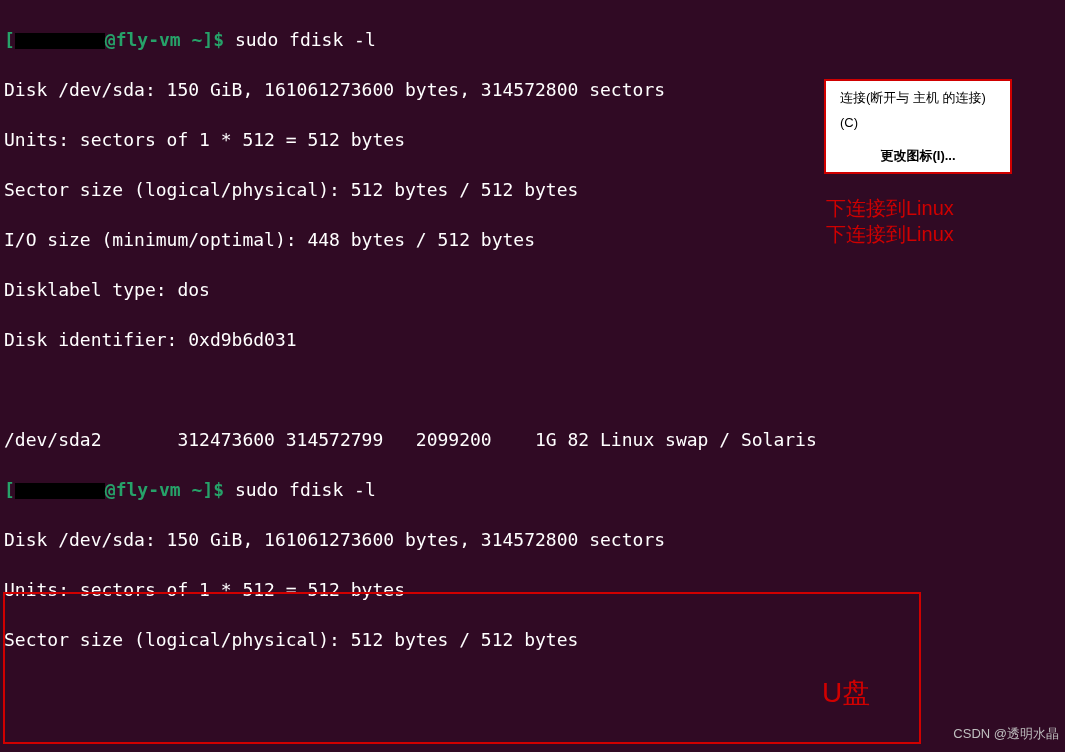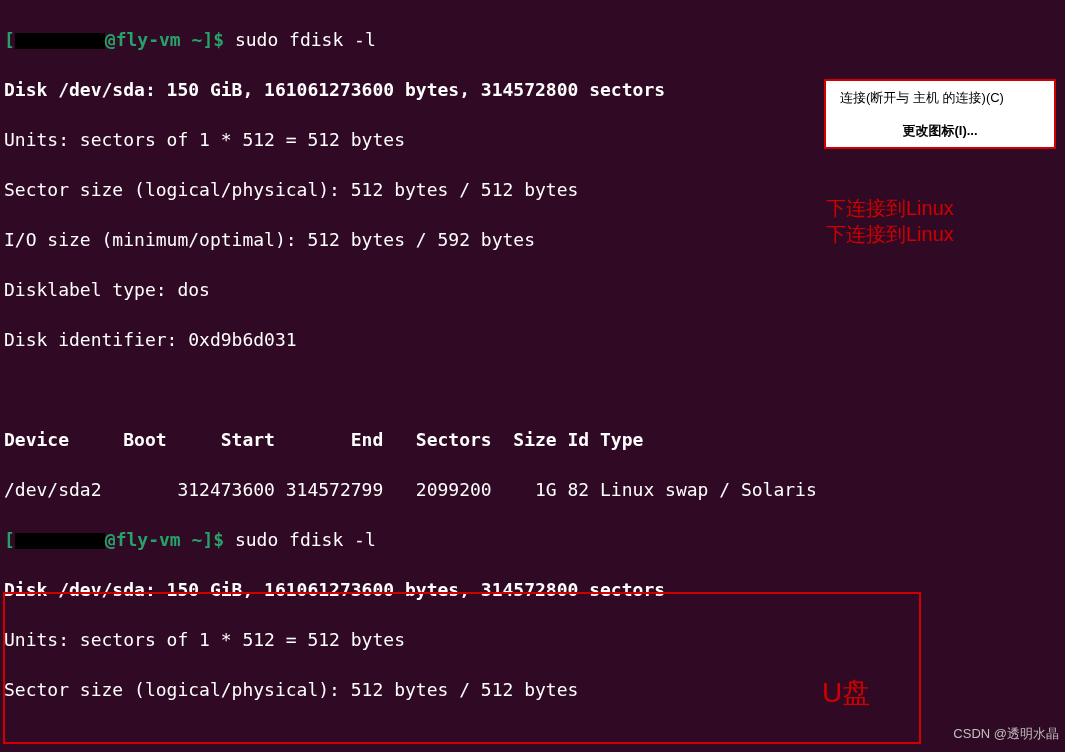--- a/index.html
+++ b/index.html
@@ -12,27 +12,27 @@
       line-height: 25px;
       color: #ffffff;
       position: relative;
       overflow: hidden;
     }
     .terminal {
       padding: 2px 4px;
       white-space: pre;
     }
     .prompt-green { color: #26a269; font-weight: bold; }
-    .bold { font-weight: bold; }
+    .bold { font-weight: normal; }
     .line { display: block; }
     .context-menu {
       position: absolute;
       top: 79px;
       left: 824px;
-      width: 232px;
+      width: 188px;
       background: #ffffff;
       color: #000;
       font-family: "Microsoft YaHei", sans-serif;
       font-size: 13px;
       border: 2px solid #d00000;
       z-index: 10;
     }
     .menu-item {
       padding: 4px 14px;
       cursor: pointer;
@@ -85,25 +85,24 @@
     }
   </style>
 </head>
 <body>
 
 <div class="terminal">
 <span class="line"><span class="prompt-green">[</span><span class="redacted"></span><span class="prompt-green">@fly-vm</span><span class="prompt-green"> ~</span><span class="prompt-green">]$ </span><span>sudo fdisk -l</span></span>
 <span class="line bold">Disk /dev/sda: 150 GiB, 161061273600 bytes, 314572800 sectors</span>
 <span class="line">Units: sectors of 1 * 512 = 512 bytes</span>
 <span class="line">Sector size (logical/physical): 512 bytes / 512 bytes</span>
-<span class="line">I/O size (minimum/optimal): 512 bytes / 592 bytes</span>
+<span class="line">I/O size (minimum/optimal): 448 bytes / 512 bytes</span>
 <span class="line">Disklabel type: dos</span>
 <span class="line">Disk identifier: 0xd9b6d031</span>
 <span class="line"> </span>
-<span class="line bold">Device     Boot     Start       End   Sectors  Size Id Type</span>
 <span class="line">/dev/sda2       312473600 314572799   2099200    1G 82 Linux swap / Solaris</span>
 <span class="line"><span class="prompt-green">[</span><span class="redacted"></span><span class="prompt-green">@fly-vm</span><span class="prompt-green"> ~</span><span class="prompt-green">]$ </span><span>sudo fdisk -l</span></span>
 <span class="line bold">Disk /dev/sda: 150 GiB, 161061273600 bytes, 314572800 sectors</span>
 <span class="line">Units: sectors of 1 * 512 = 512 bytes</span>
 <span class="line">Sector size (logical/physical): 512 bytes / 512 bytes</span>
 
 
 
 
 

